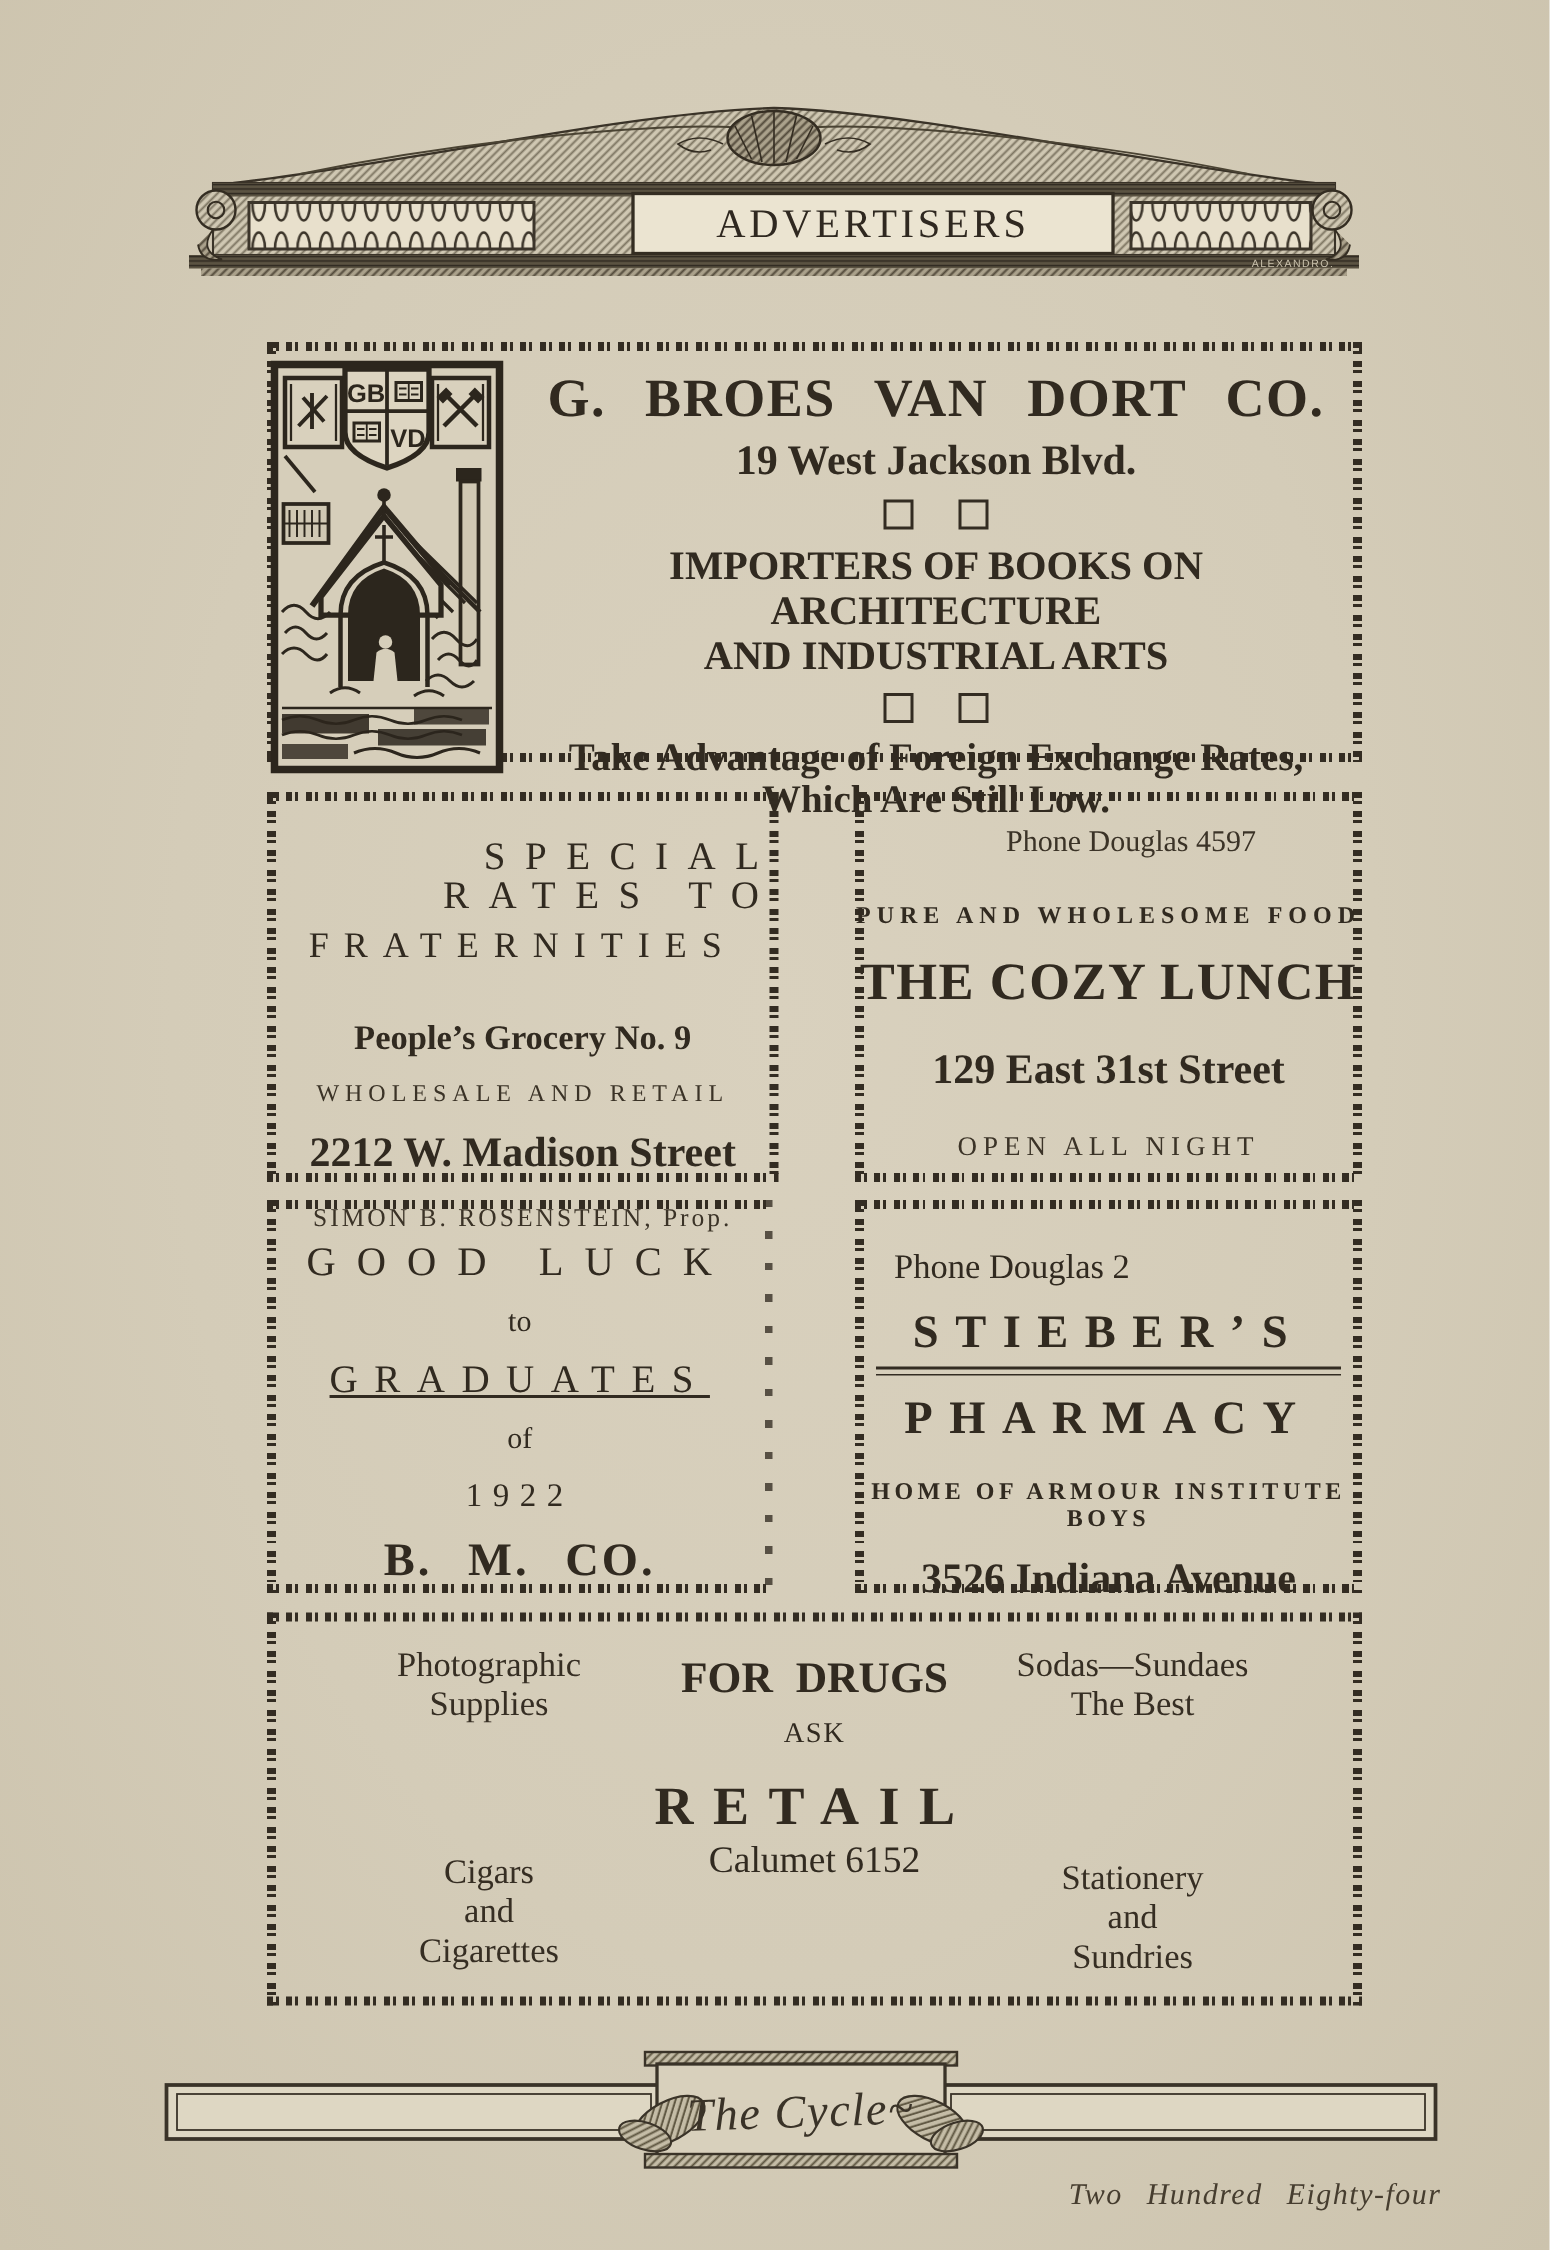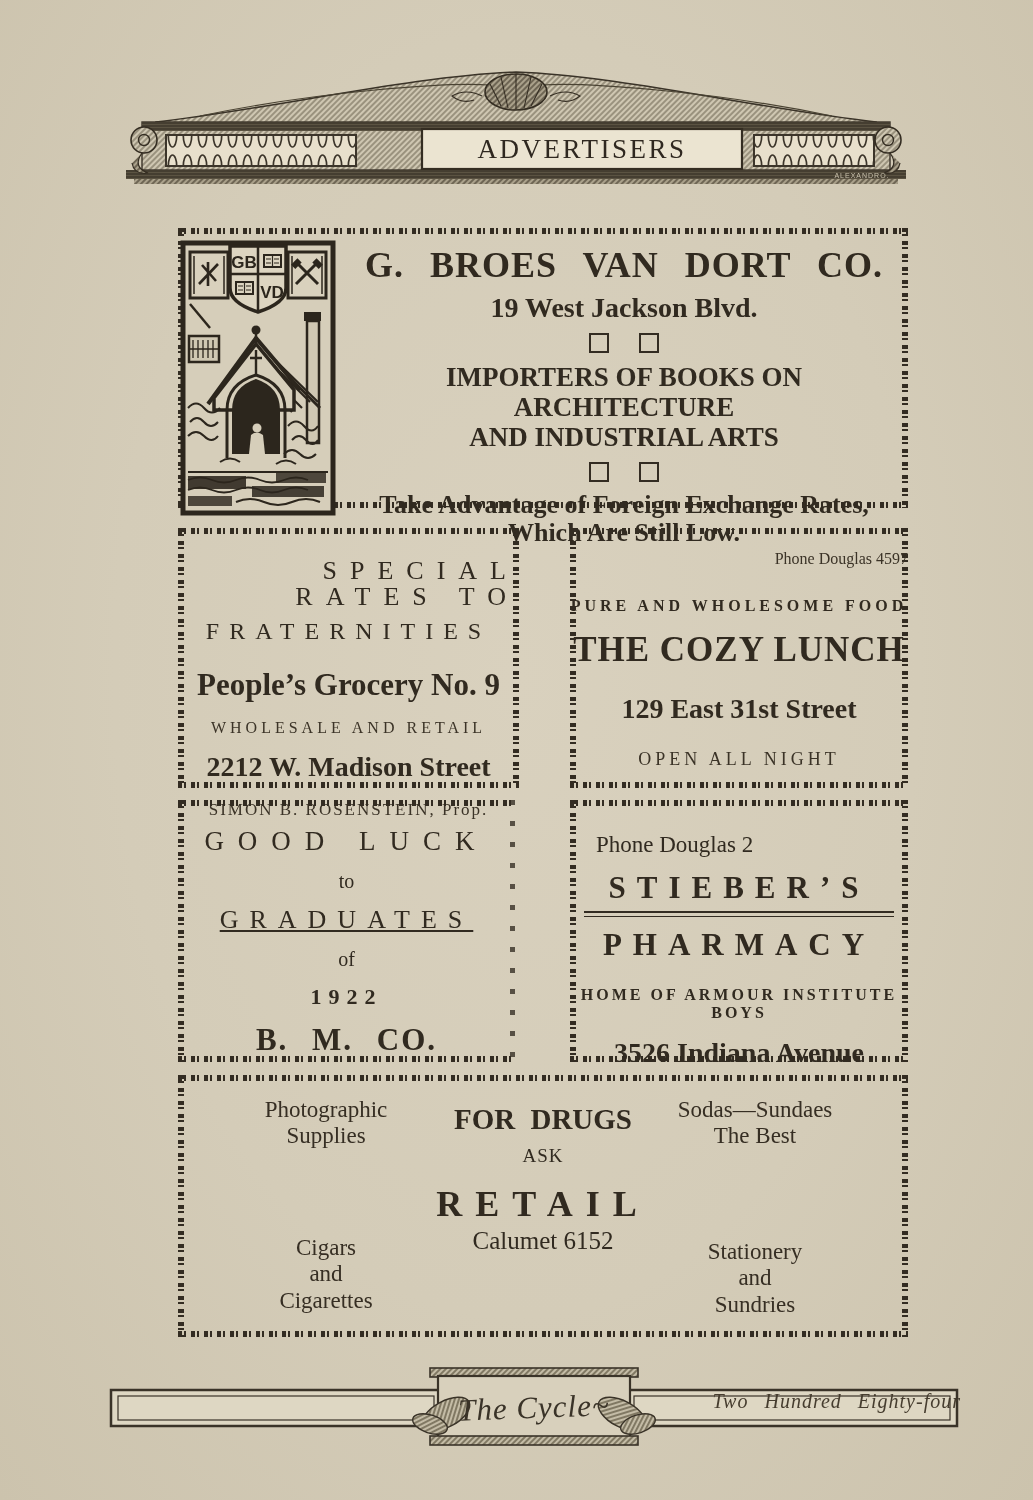--- a/index.html
+++ b/index.html
@@ -36,35 +36,35 @@
   .sq{width:16px;height:16px;border:2.5px solid #332c22;}
   
   .vd-text{position:absolute;left:168px;right:6px;top:16px;text-align:center;}
   .vd-name{font-size:36px;font-weight:bold;letter-spacing:1px;word-spacing:16px;}
   .vd-addr{font-size:28px;font-weight:bold;margin-top:6px;}
   .vd-imp{font-size:27px;font-weight:bold;line-height:1.12;}
   .vd-tag{font-size:26px;font-weight:bold;line-height:1.1;}
   
   .gr-h{font-size:26px;letter-spacing:13px;line-height:1.0;margin-top:30px;text-align:right;}
   .gr-h2{font-size:24px;letter-spacing:10px;margin-top:8px;}
-  .gr-name{font-size:31px;font-weight:bold;margin-top:22px;}
+  .gr-name{font-size:23px;font-weight:bold;margin-top:34px;}
   .gr-sub{font-size:16px;letter-spacing:4px;margin-top:16px;color:#3b3327;}
   .gr-addr{font-size:28px;font-weight:bold;margin-top:14px;}
   .gr-prop{font-size:17px;letter-spacing:2px;margin-top:17px;color:#3b3327;}
   
-  .cz-phone{font-size:16px;text-align:right;margin:22px 0 0 30px;color:#3b3327;}
+  .cz-phone{font-size:20px;text-align:center;margin:22px 0 0 30px;color:#3b3327;}
   .cz-tag{font-size:16px;font-weight:bold;letter-spacing:4px;margin-top:29px;}
   .cz-name{font-size:35px;font-weight:bold;letter-spacing:1px;margin-top:15px;}
   .cz-addr{font-size:28px;font-weight:bold;margin-top:23px;}
   .cz-open{font-size:18px;letter-spacing:4px;margin-top:24px;color:#3b3327;}
   
   .bm-big{font-size:27px;letter-spacing:14px;margin-top:26px;}
   .bm-sm{font-size:20px;margin-top:13px;}
   .bm-grad{font-size:26px;letter-spacing:11px;margin-top:12px;text-decoration:underline;}
-  .bm-yr{font-size:22px;letter-spacing:7px;margin-top:13px;font-weight:bold;}
+  .bm-yr{font-size:22px;letter-spacing:7px;margin-top:13px;}
   .bm-name{font-size:31px;font-weight:bold;letter-spacing:2px;word-spacing:14px;margin-top:12px;text-align:center;}
   
   .st-phone{font-size:23px;text-align:left;margin:32px 0 0 26px;}
   .st-name{font-size:31px;font-weight:bold;letter-spacing:11px;margin-top:12px;}
   .st-rule{width:310px;margin:5px auto 0;border-top:2px solid #332c22;border-bottom:1.5px solid #332c22;height:3px;}
   .st-ph2{font-size:31px;font-weight:bold;letter-spacing:11px;margin-top:10px;}
   .st-tag{font-size:16px;font-weight:bold;letter-spacing:3px;margin-top:23px;}
   .st-addr{font-size:28px;font-weight:bold;margin-top:15px;}
   
   .hb-corner{position:absolute;text-align:center;font-size:23px;line-height:1.15;color:#362e23;}
@@ -308,15 +308,15 @@
       <ellipse cx="338" cy="48" rx="26" ry="13" transform="rotate(-28 338 48)" fill="url(#hatchF)" stroke="#3a3328" stroke-width="1.4"></ellipse>
       <ellipse cx="322" cy="58" rx="18" ry="9" transform="rotate(18 322 58)" fill="url(#hatchF)" stroke="#3a3328" stroke-width="1.4"></ellipse>
     </g>
     <g>
       <ellipse cx="514" cy="48" rx="26" ry="13" transform="rotate(28 514 48)" fill="url(#hatchF)" stroke="#3a3328" stroke-width="1.4"></ellipse>
       <ellipse cx="530" cy="58" rx="18" ry="9" transform="rotate(-18 530 58)" fill="url(#hatchF)" stroke="#3a3328" stroke-width="1.4"></ellipse>
     </g>
     <text x="426" y="52" text-anchor="middle" font-family="Liberation Serif, DejaVu Serif, serif" font-style="italic" font-size="31" letter-spacing="1" fill="#3a3328" transform="rotate(-2 426 46)">The Cycle~</text>
   </svg>
 
-  <div class="abs folio" style="right:72px;top:1390px;">Two Hundred Eighty-four</div>
+  <div class="abs folio" style="right:72px;top:1452px;">Two Hundred Eighty-four</div>
 
 </div>
 
 </body></html>

